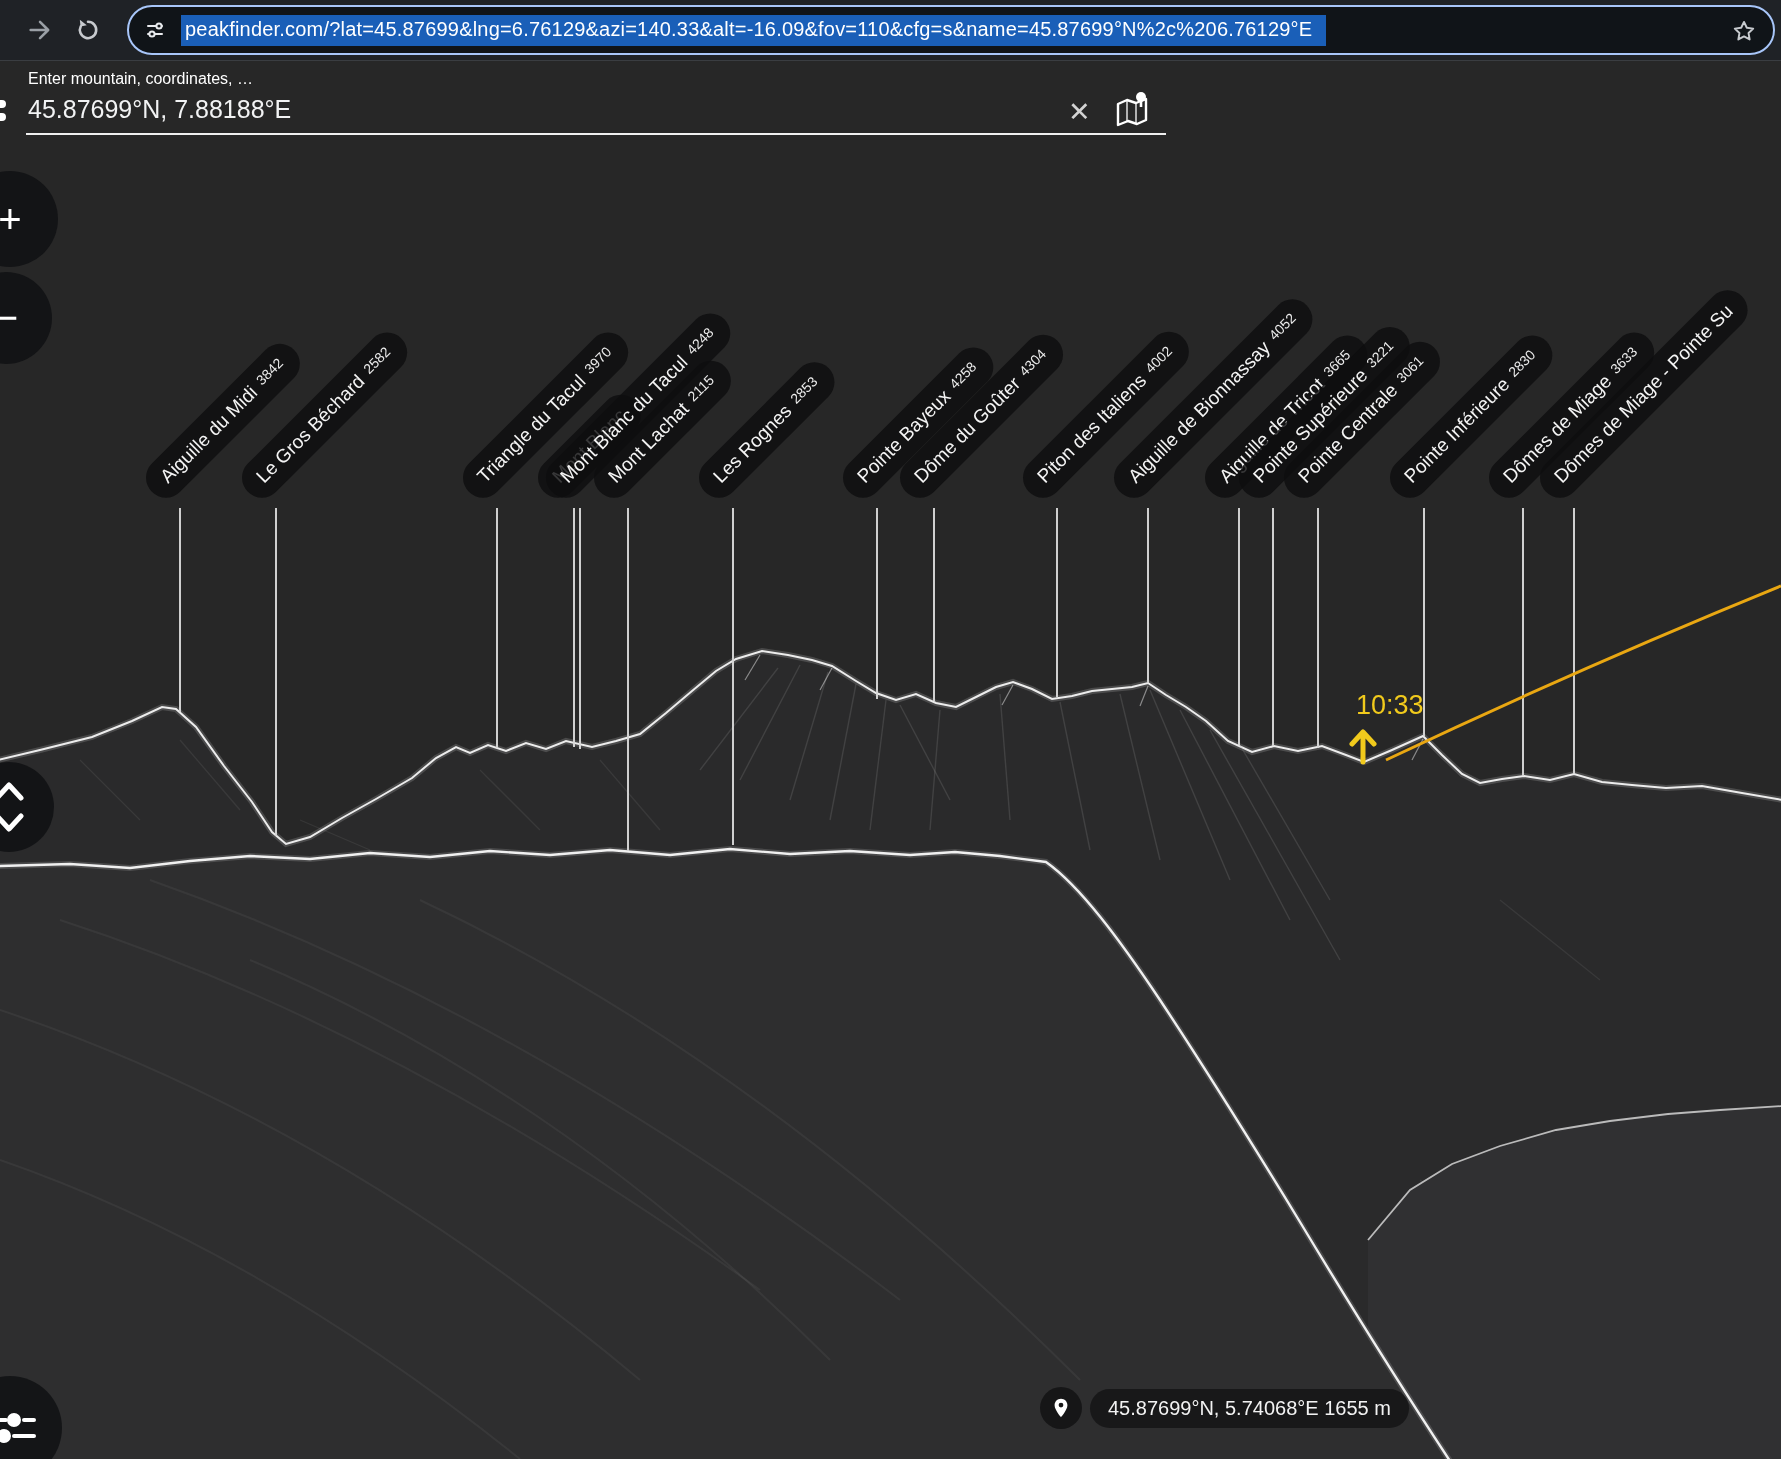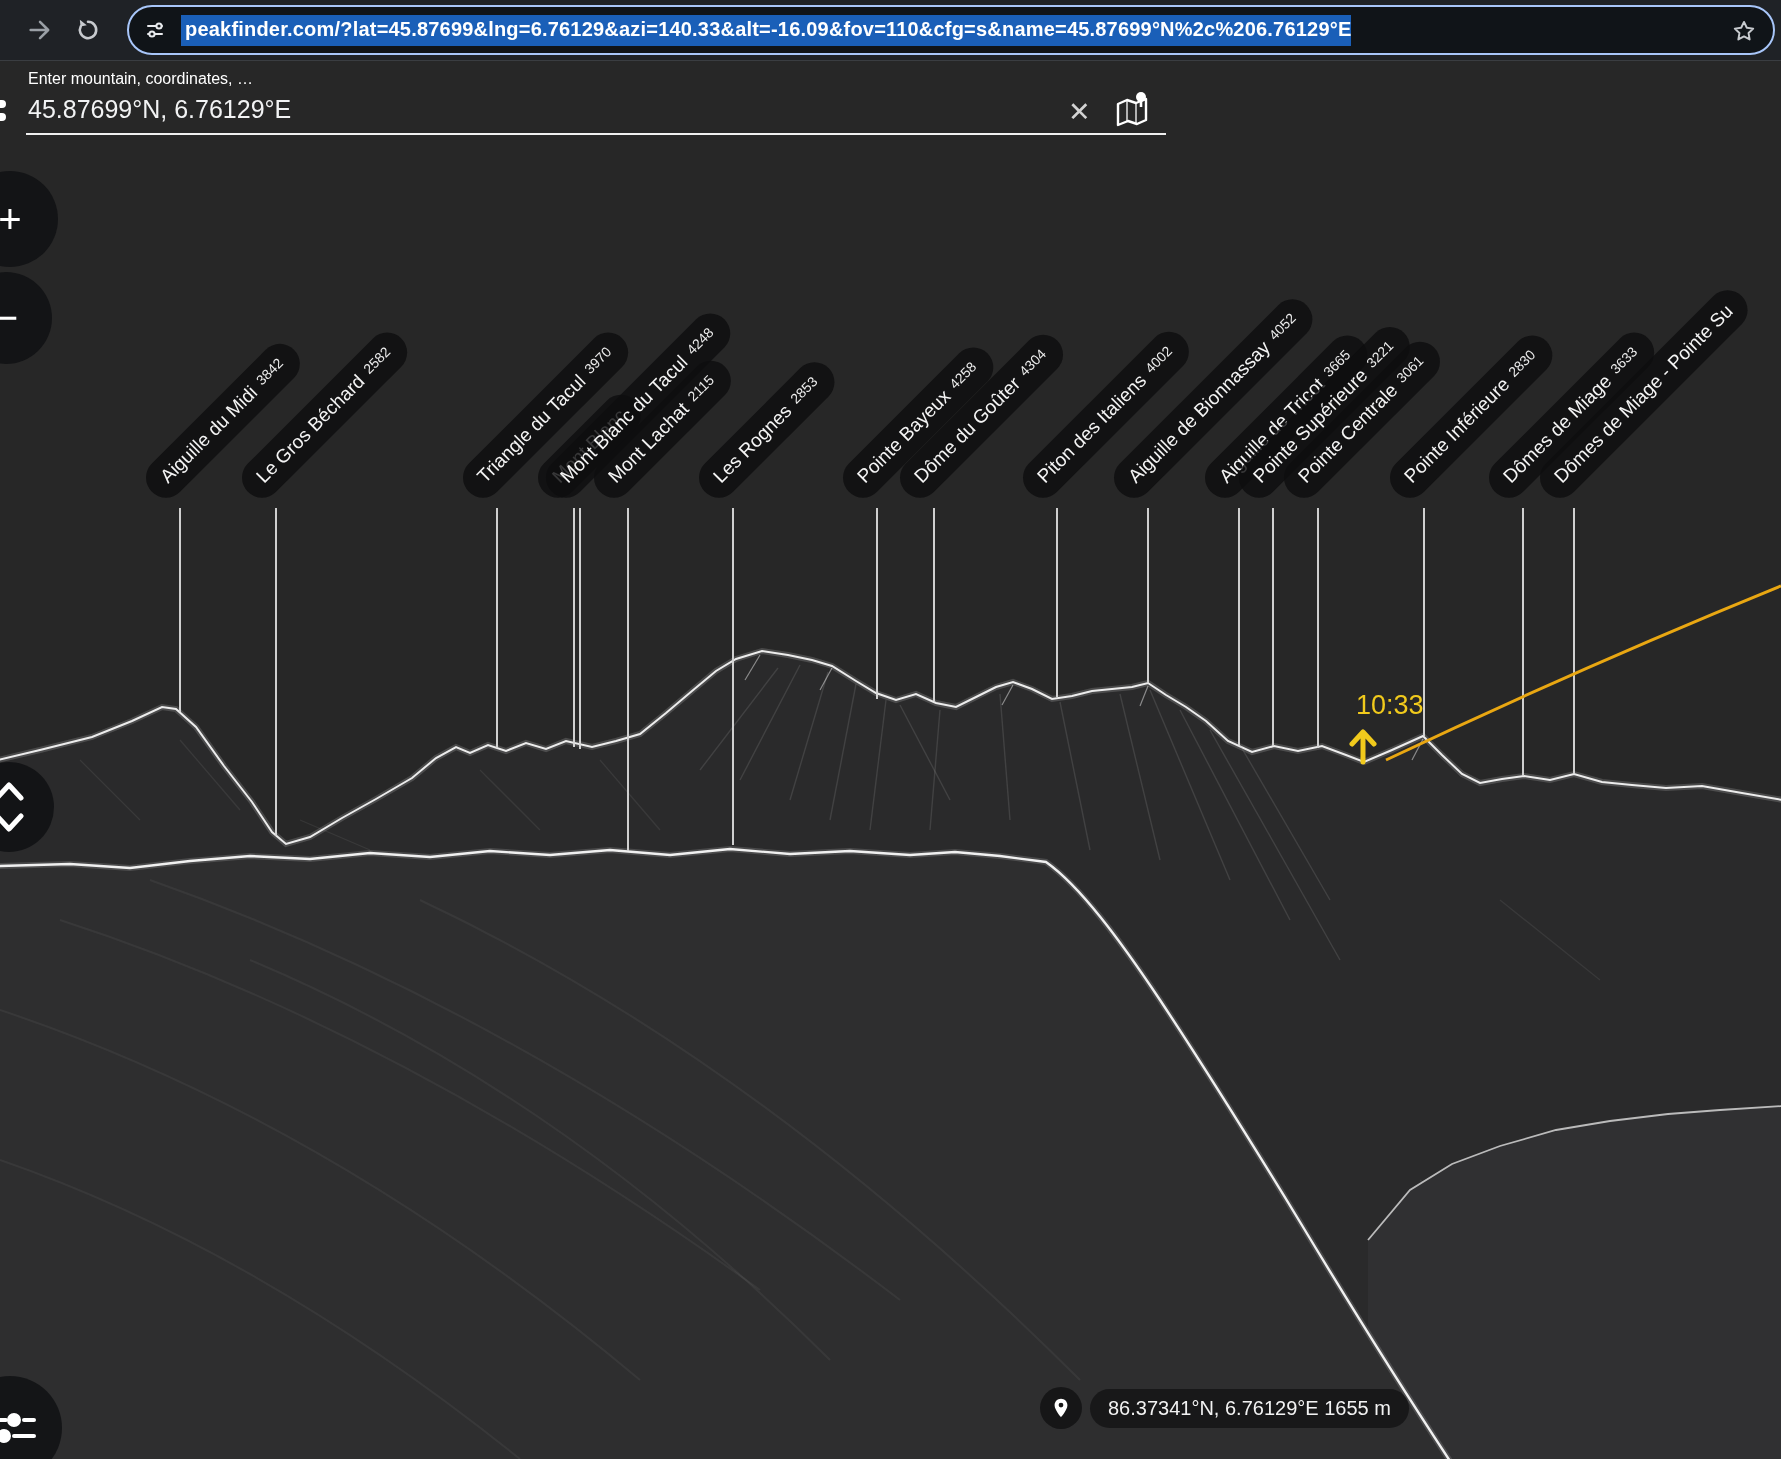--- a/index.html
+++ b/index.html
@@ -8,21 +8,21 @@
 
   
   .chrome{position:absolute;left:0;top:0;width:100%;height:60px;background:#1f2226;
           border-bottom:1px solid #3a3d41;z-index:40;}
   .nav-ico{position:absolute;top:16px;width:28px;height:28px;color:#9aa0a6;}
   .omnibox{position:absolute;left:127px;top:5px;width:1648px;height:50px;border-radius:25px;
            background:#101418;border:2px solid #a8c6f9;box-sizing:border-box;
            display:flex;align-items:center;z-index:41;}
   .tune-ico{margin-left:16px;width:22px;height:22px;color:#e8eaed;flex:0 0 auto;}
   .url-text{margin-left:14px;font-size:20px;letter-spacing:.2px;color:#ffffff;
-            background:#1a5fb8;padding:3px 0 5px 4px;white-space:nowrap;font-weight:bold;}
+            background:#1a5fb8;padding:3px 14px 5px 4px;white-space:nowrap;}
   .star-ico{position:absolute;right:16px;top:11px;width:26px;height:26px;color:#c7cace;}
 
   
   .hint{position:absolute;left:28px;top:70px;font-size:16px;color:#ffffff;z-index:35;}
   .search-value{position:absolute;left:28px;top:95px;font-size:25px;color:#f2f3f4;z-index:35;}
   .search-underline{position:absolute;left:26px;top:133px;width:1140px;height:2px;background:#efefef;z-index:35;}
   .clear-x{position:absolute;left:1068px;top:96px;font-size:27px;color:#d3d3d3;z-index:36;cursor:default;}
   .map-pick{position:absolute;left:1114px;top:90px;width:36px;height:40px;color:#ffffff;z-index:36;}
   .menu-fragment{position:absolute;left:-3px;top:100px;width:9px;height:28px;z-index:36;}
   .menu-fragment i{display:block;width:9px;height:8px;border-radius:0 4px 4px 0;background:#fff;margin-bottom:5px;}
@@ -270,21 +270,21 @@
         <path d="M12 3.6l2.6 5.4 5.9.8-4.3 4.1 1 5.9-5.2-2.8-5.2 2.8 1-5.9L3.5 9.8l5.9-.8z" fill="none" stroke="currentColor" stroke-width="1.8" stroke-linejoin="round"></path>
       </svg>
     </div>
   </div>
 
   <div class="menu-fragment">
       <i></i>
       <i></i>
     </div>
   <div class="hint">Enter mountain, coordinates, …</div>
-  <div class="search-value">45.87699°N, 6.76129°E</div>
+  <div class="search-value">45.87699°N, 7.88188°E</div>
   <div class="search-underline"></div>
   <div class="clear-x">✕</div>
   <svg class="map-pick" viewBox="0 0 36 40">
     <path d="M4 14 L13 10 L22 13 L32 9 V30 L23 34 L14 31 L4 35 Z" fill="none" stroke="#fff" stroke-width="2.4" stroke-linejoin="round"></path>
     <path d="M13 10 V31 M22 13 V34" stroke="#fff" stroke-width="1.6" opacity=".8"></path>
     <circle cx="27" cy="7" r="5" fill="#fff"></circle>
     <path d="M27 12 L27 17" stroke="#fff" stroke-width="2.6"></path>
   </svg>
 
   <div class="ctl ctl-zoom-in">
@@ -310,15 +310,15 @@
           <path d="M30 26 H50"></path>
       </g>
     </svg>
   </div>
 
   <div class="badge-pin">
     <svg width="22" height="22" viewBox="0 0 24 24">
       <path d="M12 2C8.1 2 5 5.1 5 9c0 5.2 7 13 7 13s7-7.8 7-13c0-3.9-3.1-7-7-7zm0 9.4A2.6 2.6 0 1 1 12 6.2a2.6 2.6 0 0 1 0 5.2z" fill="#fff"></path>
     </svg>
   </div>
-  <div class="badge-pill">86.37341°N, 6.76129°E 1655 m</div>
+  <div class="badge-pill">45.87699°N, 5.74068°E 1655 m</div>
 
 </div>
 
 </body></html>

